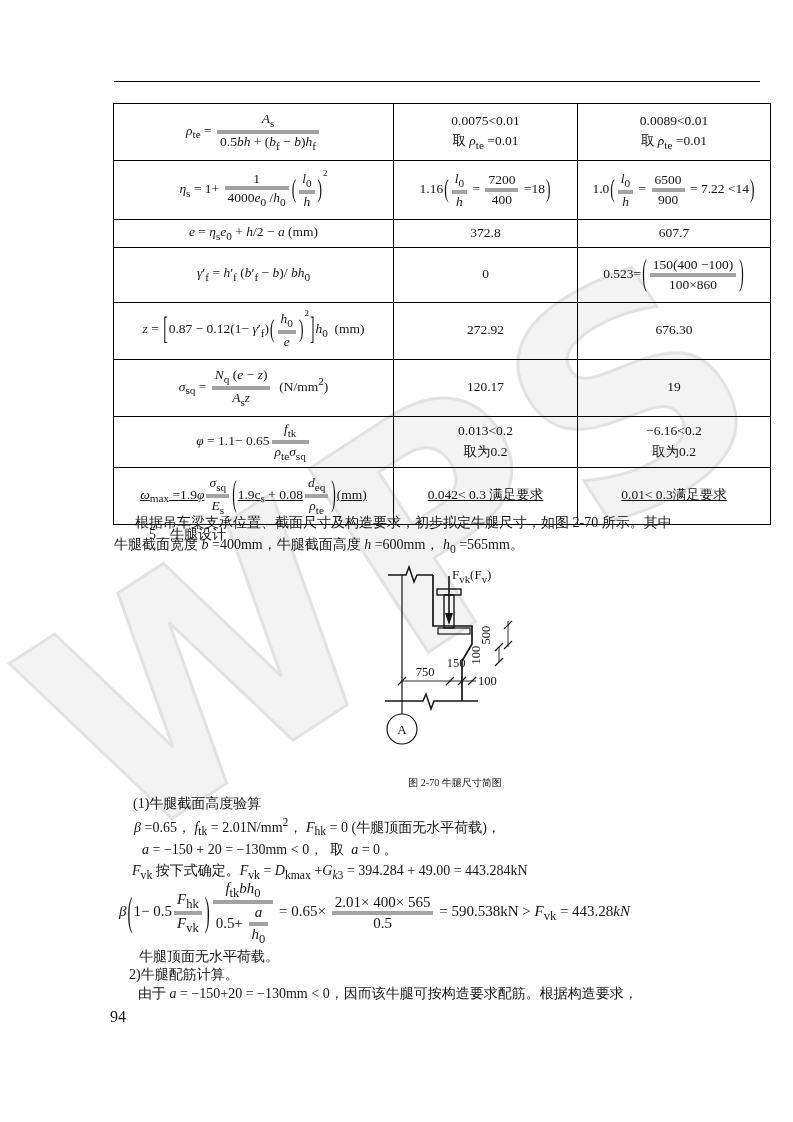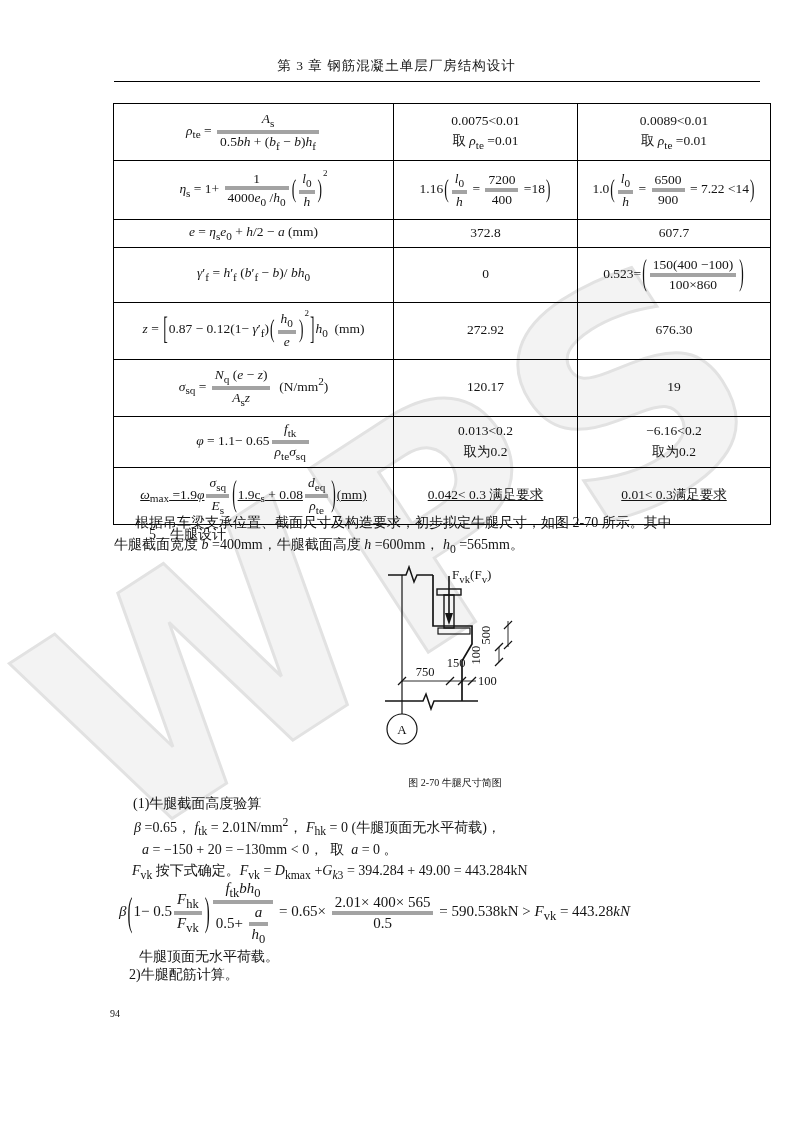--- a/index.html
+++ b/index.html
@@ -31,31 +31,30 @@
   .bp{display:inline-block;vertical-align:middle;transform:scaleY(1.9);margin:0 1px;}
   .bp.p25{transform:scaleY(2.6);}
   .bk{display:inline-block;vertical-align:middle;transform:scaleY(2.4);margin:0 1px;}
   sup.hi{font-size:9px;position:relative;top:-12px;}
   .t{position:absolute;font-size:14px;z-index:1;white-space:nowrap;}
   .caption{position:absolute;left:340px;top:776px;width:230px;text-align:center;
            font-size:10px;z-index:1;}
   #corbel-figure{position:absolute;left:320px;top:563px;z-index:1;}
   #force-label{position:absolute;left:452px;top:567px;font-size:13px;z-index:2;white-space:nowrap;}
   #formula-main{position:absolute;left:119px;top:880px;font-size:15px;z-index:1;white-space:nowrap;}
-  #page-number{position:absolute;left:110px;top:1008px;font-size:10px;z-index:1;}
+  #page-number{position:absolute;left:110px;top:1008px;font-size:16px;z-index:1;}
   svg text{font-family:"Liberation Serif",serif;fill:#141414;}
 </style>
 </head>
 <body>
 
 <div id="page">
 
   <div class="wm">WPS</div>
 
-  <div class="hdr">第 3 章  钢筋混凝土单层厂房结构设计</div>
   <div class="hdr-rule"></div>
 
   <table id="calc-table">
     <colgroup>
         <col style="width:280px">
         <col style="width:184px">
         <col style="width:193px">
       </colgroup>
     <tbody>
         <tr>
@@ -150,16 +149,17 @@
 
   <div class="t" style="left:133px;top:795px;">(1)牛腿截面高度验算</div>
   <div class="t" style="left:134px;top:816px;"><i>β</i> =0.65，&nbsp;<i>f</i><sub>tk</sub> = 2.01N/mm<sup>2</sup>，&nbsp;<i>F</i><sub>hk</sub> = 0 (牛腿顶面无水平荷载)，</div>
   <div class="t" style="left:122px;top:841px;margin-left:20px;"><i>a</i> = −150 + 20 = −130mm &lt; 0，&nbsp;&nbsp;取&nbsp;&nbsp;<i>a</i> = 0 。</div>
   <div class="t" style="left:132px;top:862px;"><i>F</i><sub>vk</sub> 按下式确定。<i>F</i><sub>vk</sub> = <i>D</i><sub>kmax</sub> +<i>G</i><sub><i>k</i>3</sub> = 394.284 + 49.00 = 443.284kN</div>
 
   <div id="formula-main"><i>β</i><span class="bp p25">(</span>1− 0.5<span class="fr"><span class="nu"><i>F</i><sub>hk</sub></span><span class="de"><i>F</i><sub>vk</sub></span></span><span class="bp p25">)</span><span class="fr"><span class="nu"><i>f</i><sub>tk</sub><i>bh</i><sub>0</sub></span><span class="de">0.5+ <span class="fr"><span class="nu"><i>a</i></span><span class="de"><i>h</i><sub>0</sub></span></span></span></span> = 0.65× <span class="fr"><span class="nu">2.01× 400× 565</span><span class="de">0.5</span></span> = 590.538kN &gt; <i>F</i><sub>vk</sub> = 443.28<i>kN</i></div>
 
   <div class="t" style="left:139px;top:948px;">牛腿顶面无水平荷载。</div>
   <div class="t" style="left:129px;top:966px;">2)牛腿配筋计算。</div>
+  <div class="t" style="left:138px;top:985px;">由于 <i>a</i> = −150+20 = −130mm &lt; 0，因而该牛腿可按构造要求配筋。根据构造要求，</div>
 
   <div id="page-number">94</div>
 
 </div>
 
 </body></html>

